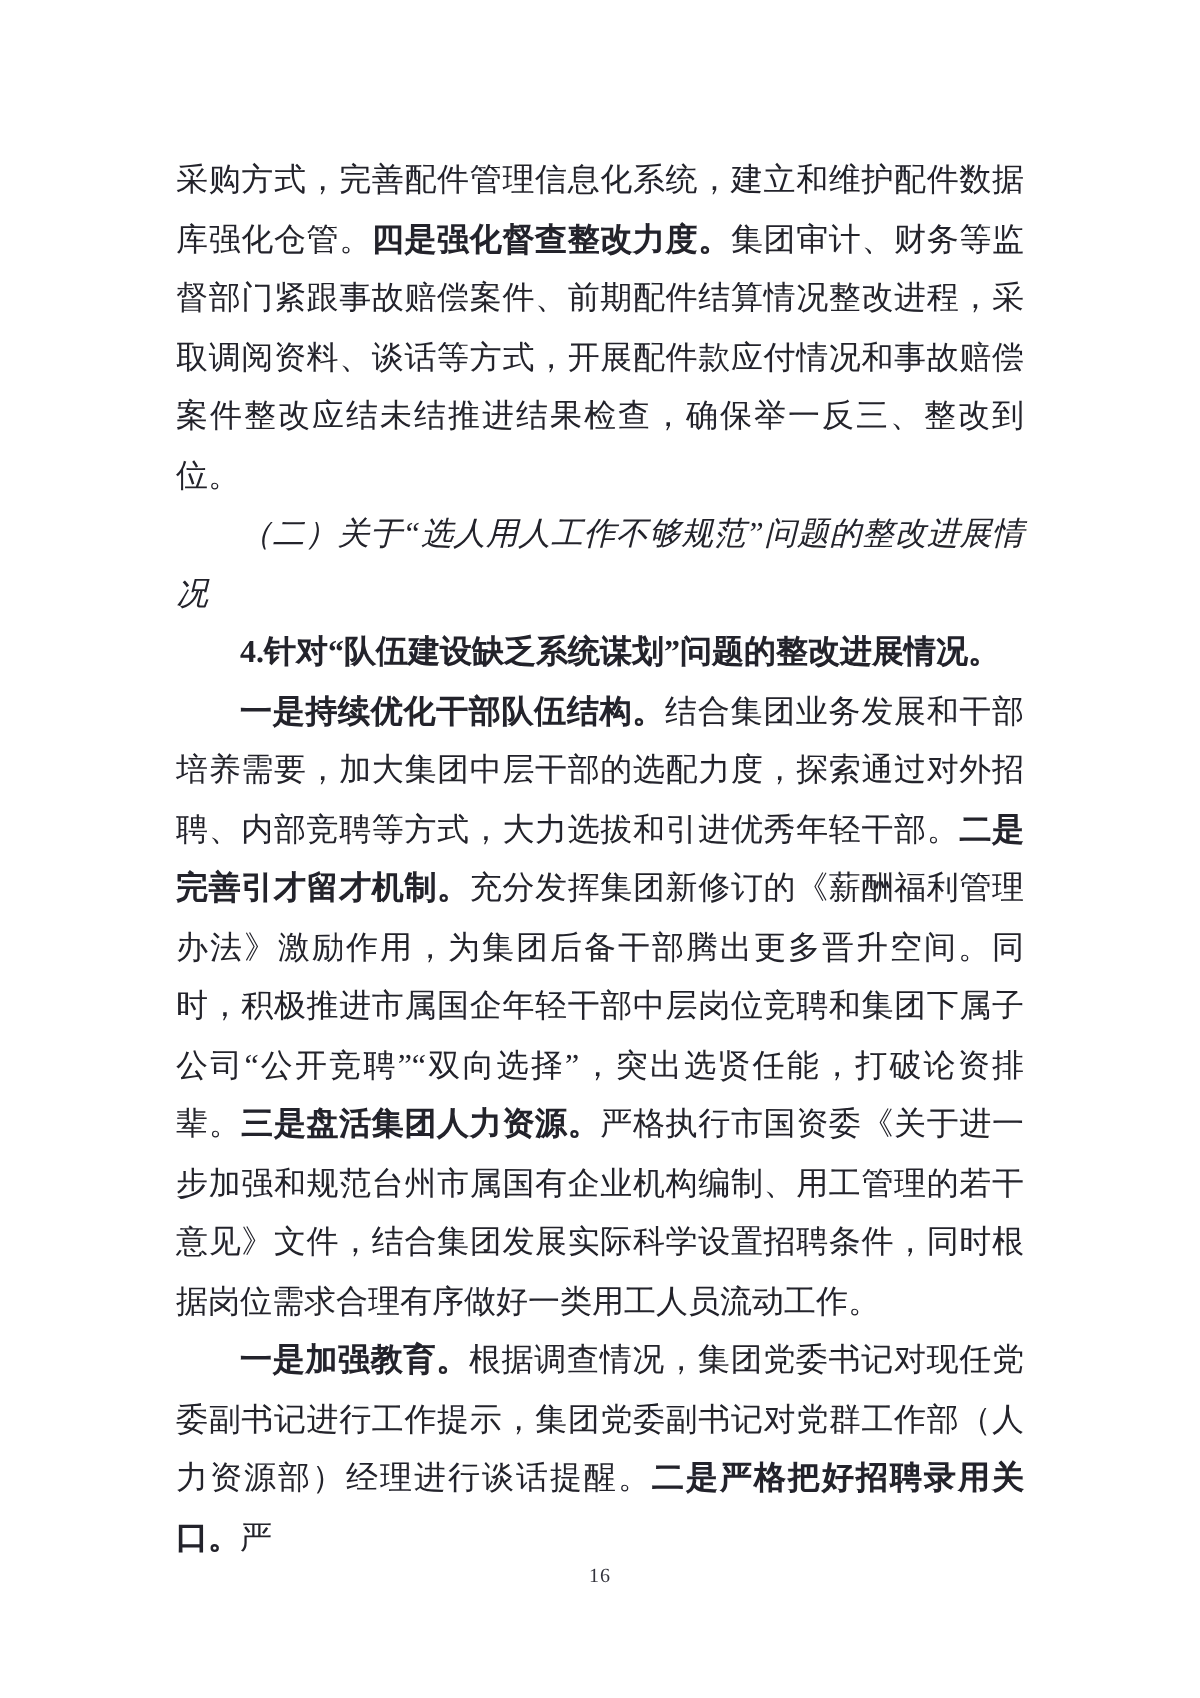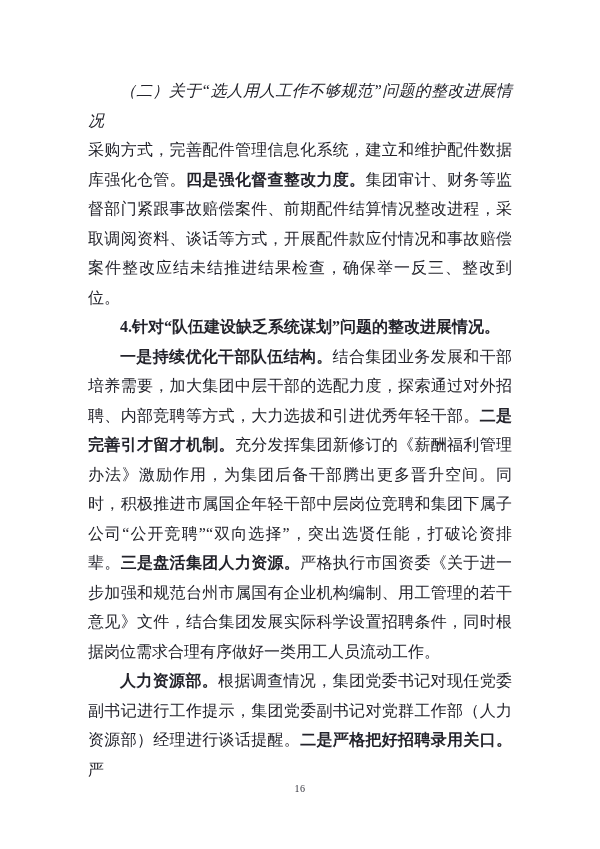--- a/index.html
+++ b/index.html
@@ -49,20 +49,20 @@
     letter-spacing: 0.5px;
     color: #33333c;
     font-family: Liberation Serif, serif;
   }
 </style>
 </head>
 <body>
 
 <div class="page">
   <div class="text-block" id="doc-body">
+      <p class="para"><span>采购方式，完善配件管理信息化系统，建立和维护配件数据库强化仓管。</span><span class="bold">四是强化督查整改力度。</span><span>集团审计、财务等监督部门紧跟事故赔偿案件、前期配件结算情况整改进程，采取调阅资料、谈话等方式，开展配件款应付情况和事故赔偿案件整改应结未结推进结果检查，确保举一反三、整改到位。</span></p>
       <p class="para indent kai"><span>（二）关于“选人用人工作不够规范”问题的整改进展情况</span></p>
-      <p class="para"><span>采购方式，完善配件管理信息化系统，建立和维护配件数据库强化仓管。</span><span class="bold">四是强化督查整改力度。</span><span>集团审计、财务等监督部门紧跟事故赔偿案件、前期配件结算情况整改进程，采取调阅资料、谈话等方式，开展配件款应付情况和事故赔偿案件整改应结未结推进结果检查，确保举一反三、整改到位。</span></p>
       <p class="para indent"><span class="bold">4.针对“队伍建设缺乏系统谋划”问题的整改进展情况。</span></p>
       <p class="para indent"><span class="bold">一是持续优化干部队伍结构。</span><span>结合集团业务发展和干部培养需要，加大集团中层干部的选配力度，探索通过对外招聘、内部竞聘等方式，大力选拔和引进优秀年轻干部。</span><span class="bold">二是完善引才留才机制。</span><span>充分发挥集团新修订的《薪酬福利管理办法》激励作用，为集团后备干部腾出更多晋升空间。同时，积极推进市属国企年轻干部中层岗位竞聘和集团下属子公司“公开竞聘”“双向选择”，突出选贤任能，打破论资排辈。</span><span class="bold">三是盘活集团人力资源。</span><span>严格执行市国资委《关于进一步加强和规范台州市属国有企业机构编制、用工管理的若干意见》文件，结合集团发展实际科学设置招聘条件，同时根据岗位需求合理有序做好一类用工人员流动工作。</span></p>
-      <p class="para indent"><span class="bold">人力资源部。</span><span>根据调查情况，集团党委书记对现任党委副书记进行工作提示，集团党委副书记对党群工作部（人力资源部）经理进行谈话提醒。</span><span class="bold">二是严格把好招聘录用关口。</span><span>严</span></p>
+      <p class="para indent"><span class="bold">一是加强教育。</span><span>根据调查情况，集团党委书记对现任党委副书记进行工作提示，集团党委副书记对党群工作部（人力资源部）经理进行谈话提醒。</span><span class="bold">二是严格把好招聘录用关口。</span><span>严</span></p>
     </div>
   <div class="page-number">16</div>
 </div>
 
 </body></html>

